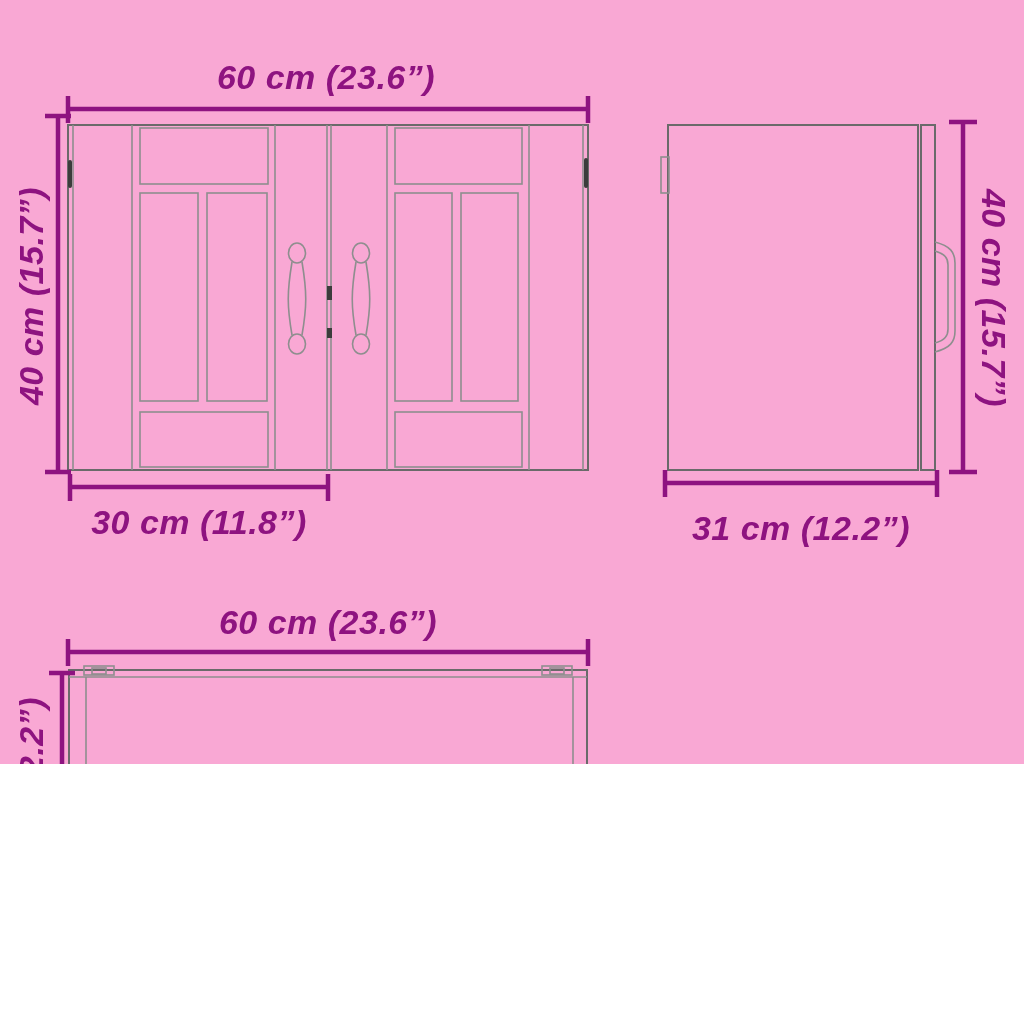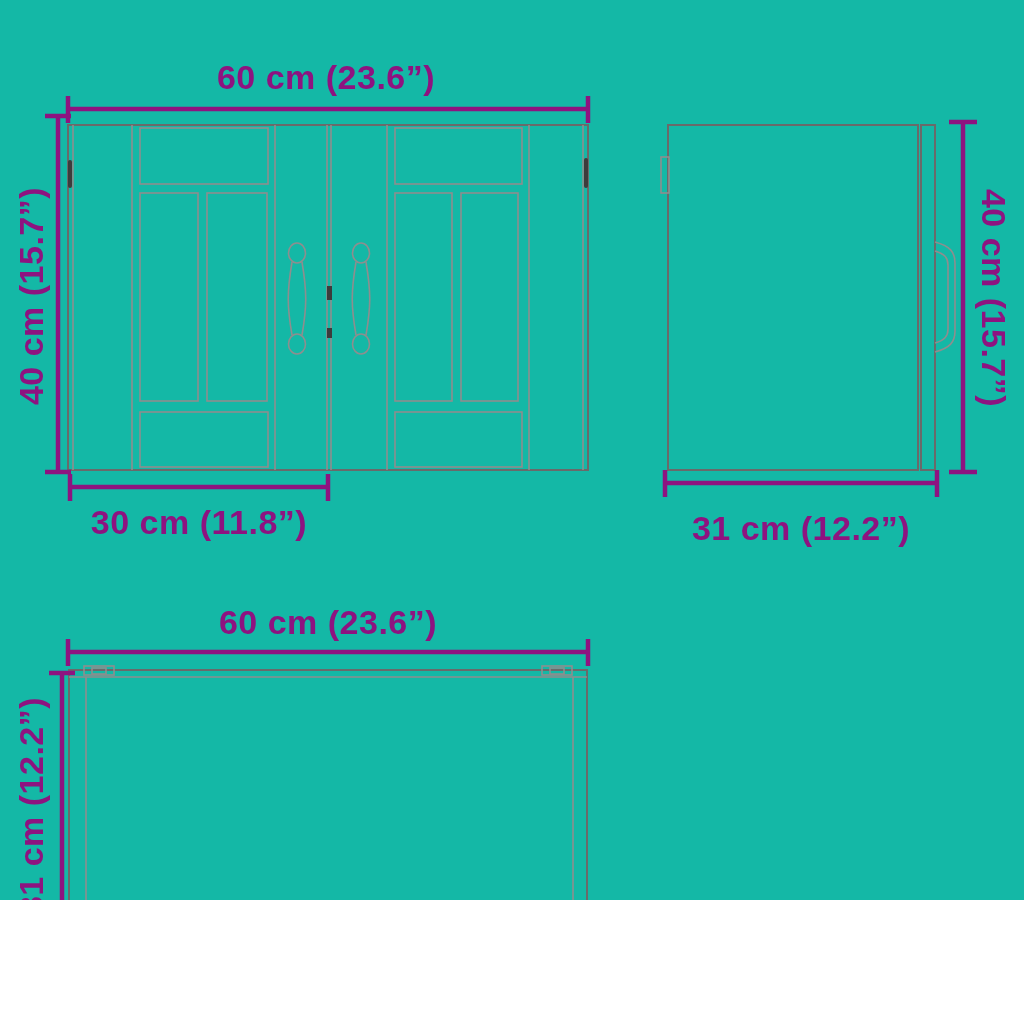--- a/index.html
+++ b/index.html
@@ -1,16 +1,16 @@
 <!DOCTYPE html>
 <html><head>
 <meta charset="utf-8">
 <style>
   html,body{margin:0;padding:0;background:#ffffff;}
-  .canvas{width:1024px;height:900px;position:relative;background:#14b8a6;overflow:hidden;}
+  .canvas{width:1024px;height:764px;position:relative;background:#f9a8d4;overflow:hidden;font-style:italic;}
   svg{display:block;}
   svg text{
     font-family:"Liberation Sans","DejaVu Sans",sans-serif;
     font-weight:700;
     font-size:34px;
     letter-spacing:0.5px;
   }
   .frame{fill:none;stroke-width:2px;}
   .detail{fill:none;stroke-width:1.6px;}
   .dim{fill:none;stroke-width:4.5px;}

